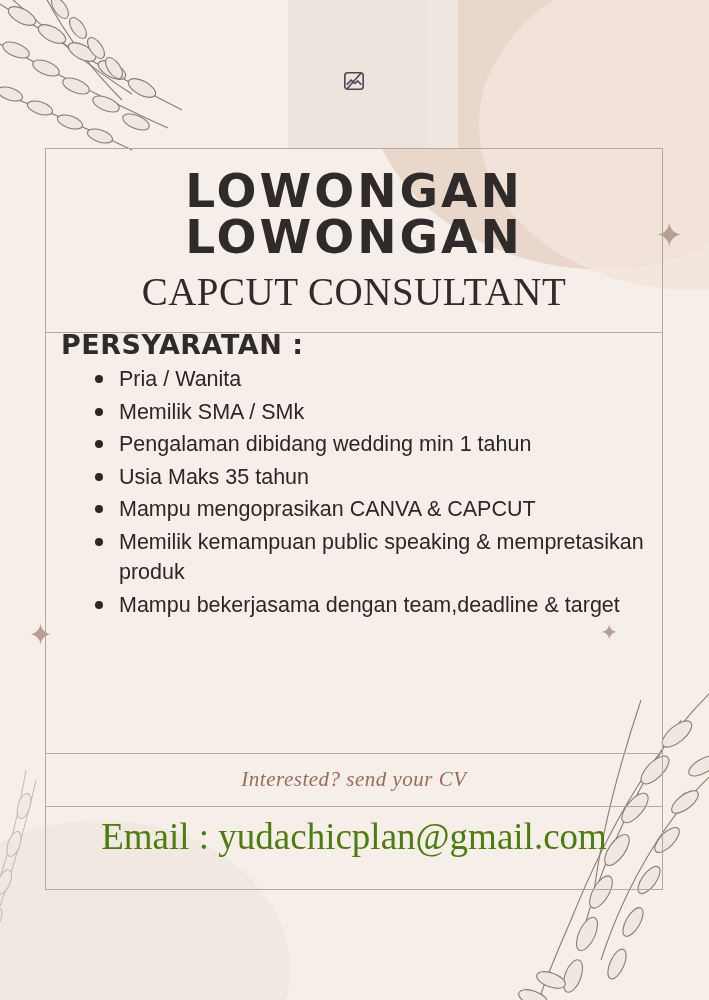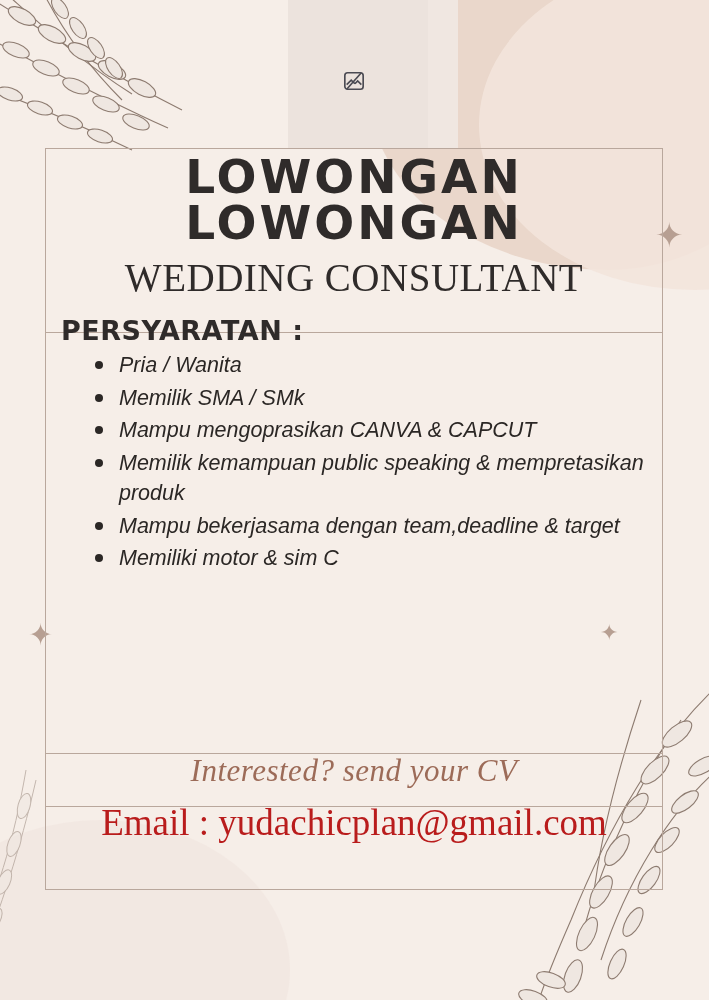--- a/index.html
+++ b/index.html
@@ -103,21 +103,21 @@
     left: 343px;
     top: 70px;
     width: 22px;
     height: 22px;
     color: #4a4a52;
   }
   
   .content {
     position: absolute;
     left: 45px;
-    top: 146px;
+    top: 160px;
     width: 618px;
   }
   .title {
     text-align: center;
     font-family: "DejaVu Sans", sans-serif;
     font-weight: 700;
     letter-spacing: 3px;
     color: #2f2b2a;
     font-size: 47px;
     line-height: 0.98;
@@ -148,21 +148,20 @@
     font-family: "DejaVu Sans", sans-serif;
     font-weight: 700;
     font-size: 27px;
     letter-spacing: 0.5px;
     color: #2f2b2a;
   }
   ul.req-list {
     margin: 4px 0 0 0;
     padding: 0 4px 0 48px;
     list-style: none;
-    font-style: italic;
   }
   ul.req-list li {
     position: relative;
     font-size: 21.5px;
     line-height: 1.42;
     color: #2b2725;
     padding-left: 26px;
     margin-bottom: 2px;
   }
   ul.req-list li::before {
@@ -176,33 +175,33 @@
     border-radius: 50%;
   }
   .cta {
     position: absolute;
     left: 0;
     top: 607px;
     width: 618px;
     text-align: center;
     font-family: "Liberation Serif", serif;
     font-style: italic;
-    font-size: 31px;
+    font-size: 21px;
     color: #9c6b58;
     letter-spacing: 0.5px;
   }
   .email {
     position: absolute;
     left: 0;
     top: 655px;
     width: 618px;
     text-align: center;
     font-family: "Liberation Serif", serif;
     font-size: 37px;
-    color: #b91c1c;
+    color: #4d7c0f;
   }
   
   .sparkle {
     position: absolute;
     color: #b79f92;
     pointer-events: none;
   }
   .sparkle.s1 { left: 655px; top: 215px; font-size: 34px; }
   .sparkle.s2 { left: 28px; top: 617px; font-size: 30px; }
   .sparkle.s3 { left: 600px; top: 620px; font-size: 22px; }
@@ -304,29 +303,30 @@
   <div class="divider div-2"></div>
   <div class="divider div-3"></div>
 
   <div class="content">
 
     <div class="title">
       <span>LOWONGAN</span>
       <span class="l2">LOWONGAN</span>
     </div>
 
-    <div class="subtitle">WEDDING CONSULTANT</div>
+    <div class="subtitle">CAPCUT CONSULTANT</div>
 
     <div class="req-heading">PERSYARATAN :</div>
 
     <ul class="req-list">
       <li>Pria / Wanita</li>
       <li>Memilik SMA / SMk</li>
+      <li>Pengalaman dibidang wedding min 1 tahun</li>
+      <li>Usia Maks 35 tahun</li>
       <li>Mampu mengoprasikan CANVA &amp; CAPCUT</li>
       <li>Memilik kemampuan public speaking &amp; mempretasikan produk</li>
       <li>Mampu bekerjasama dengan team,deadline &amp; target</li>
-      <li>Memiliki motor &amp; sim C</li>
     </ul>
 
     <div class="cta">Interested? send your CV</div>
     <div class="email">Email : yudachicplan@gmail.com</div>
   </div>
 </div>
 
 </body></html>

